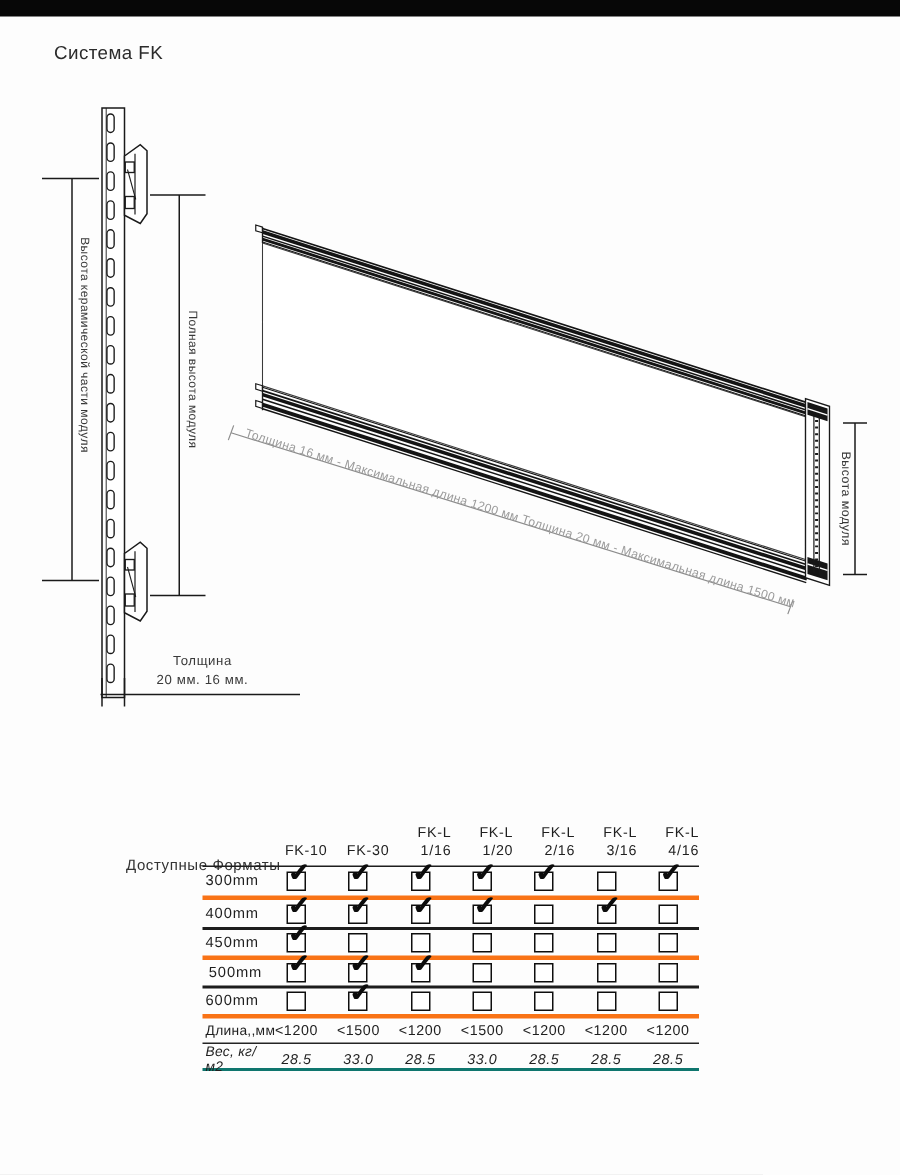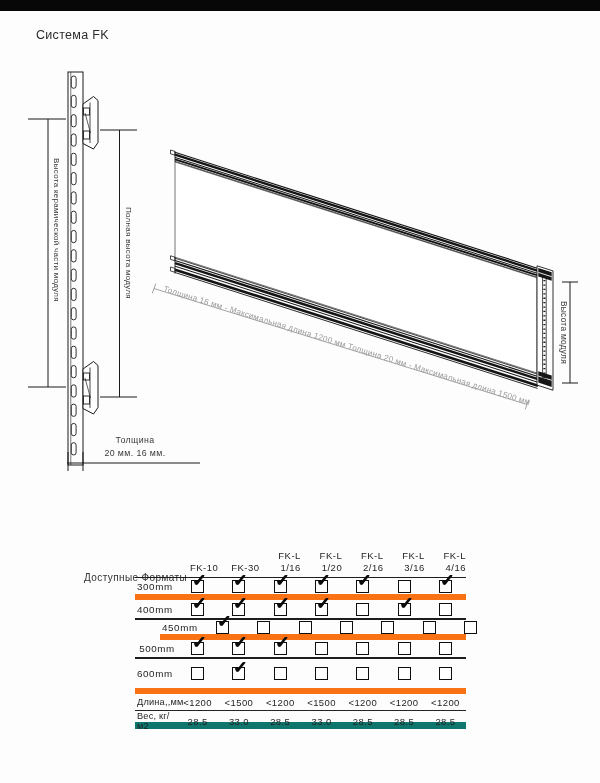--- a/index.html
+++ b/index.html
@@ -17,24 +17,24 @@
 
   .formats-title{
     position:absolute;left:84px;top:532px;font-size:10px;letter-spacing:.4px;color:#333;margin-top:40px;
   }
   .tbl{position:absolute;left:135px;top:550px;width:331px;}
   .trow{
     display:grid;grid-template-columns:42px repeat(7,41.3px);
     align-items:center;box-sizing:border-box;
   }
   .trow.hdr{height:28px;border-bottom:1.2px solid #1d1d1d;align-items:end;}
-  .trow.szrow{border-bottom:6px solid #f97316;}
+  .trow.szrow{border-bottom:3px solid #f97316;}
   .trow.szrow.thick{border-bottom:2.2px solid #1d1d1d;}
   .trow.inforow{border-bottom:1px solid #242424;}
-  .trow.lastrow{border-bottom:7px solid #0f766e;}
+  .trow.lastrow{border-bottom:2px solid #0f766e;font-style:italic;}
   .hcell{
     text-align:right;font-size:9.5px;letter-spacing:.5px;color:#1f1f1f;
     padding-bottom:5px;line-height:1.3;
   }
   .rlabel{font-size:9.8px;letter-spacing:.6px;color:#1f1f1f;padding-left:2px;}
   .rlabel.small{font-size:9.2px;letter-spacing:.2px;}
   .ccell{display:flex;justify-content:center;align-items:center;}
   .vcell{text-align:center;font-size:9.5px;letter-spacing:.4px;color:#1f1f1f;}
   .cb{
     position:relative;width:11px;height:11px;border:1.8px solid #0e0e0e;background:#fff;
@@ -266,21 +266,21 @@
         </div>
         <div class="ccell">
           <span class="cb">
             <span class="tick">✓</span>
           </span>
         </div>
         <div class="ccell">
           <span class="cb"></span>
         </div>
       </div>
-      <div class="trow szrow" style="height: 20px; margin-left: 25px;">
+      <div class="trow szrow" style="height: 20px;">
         <div class="rlabel">450mm</div>
         <div class="ccell">
           <span class="cb">
             <span class="tick">✓</span>
           </span>
         </div>
         <div class="ccell">
           <span class="cb"></span>
         </div>
         <div class="ccell">
@@ -322,21 +322,21 @@
         <div class="ccell">
           <span class="cb"></span>
         </div>
         <div class="ccell">
           <span class="cb"></span>
         </div>
         <div class="ccell">
           <span class="cb"></span>
         </div>
       </div>
-      <div class="trow szrow" style="height: 35px;">
+      <div class="trow szrow" style="height: 20px;">
         <div class="rlabel">600mm</div>
         <div class="ccell">
           <span class="cb"></span>
         </div>
         <div class="ccell">
           <span class="cb">
             <span class="tick">✓</span>
           </span>
         </div>
         <div class="ccell">

